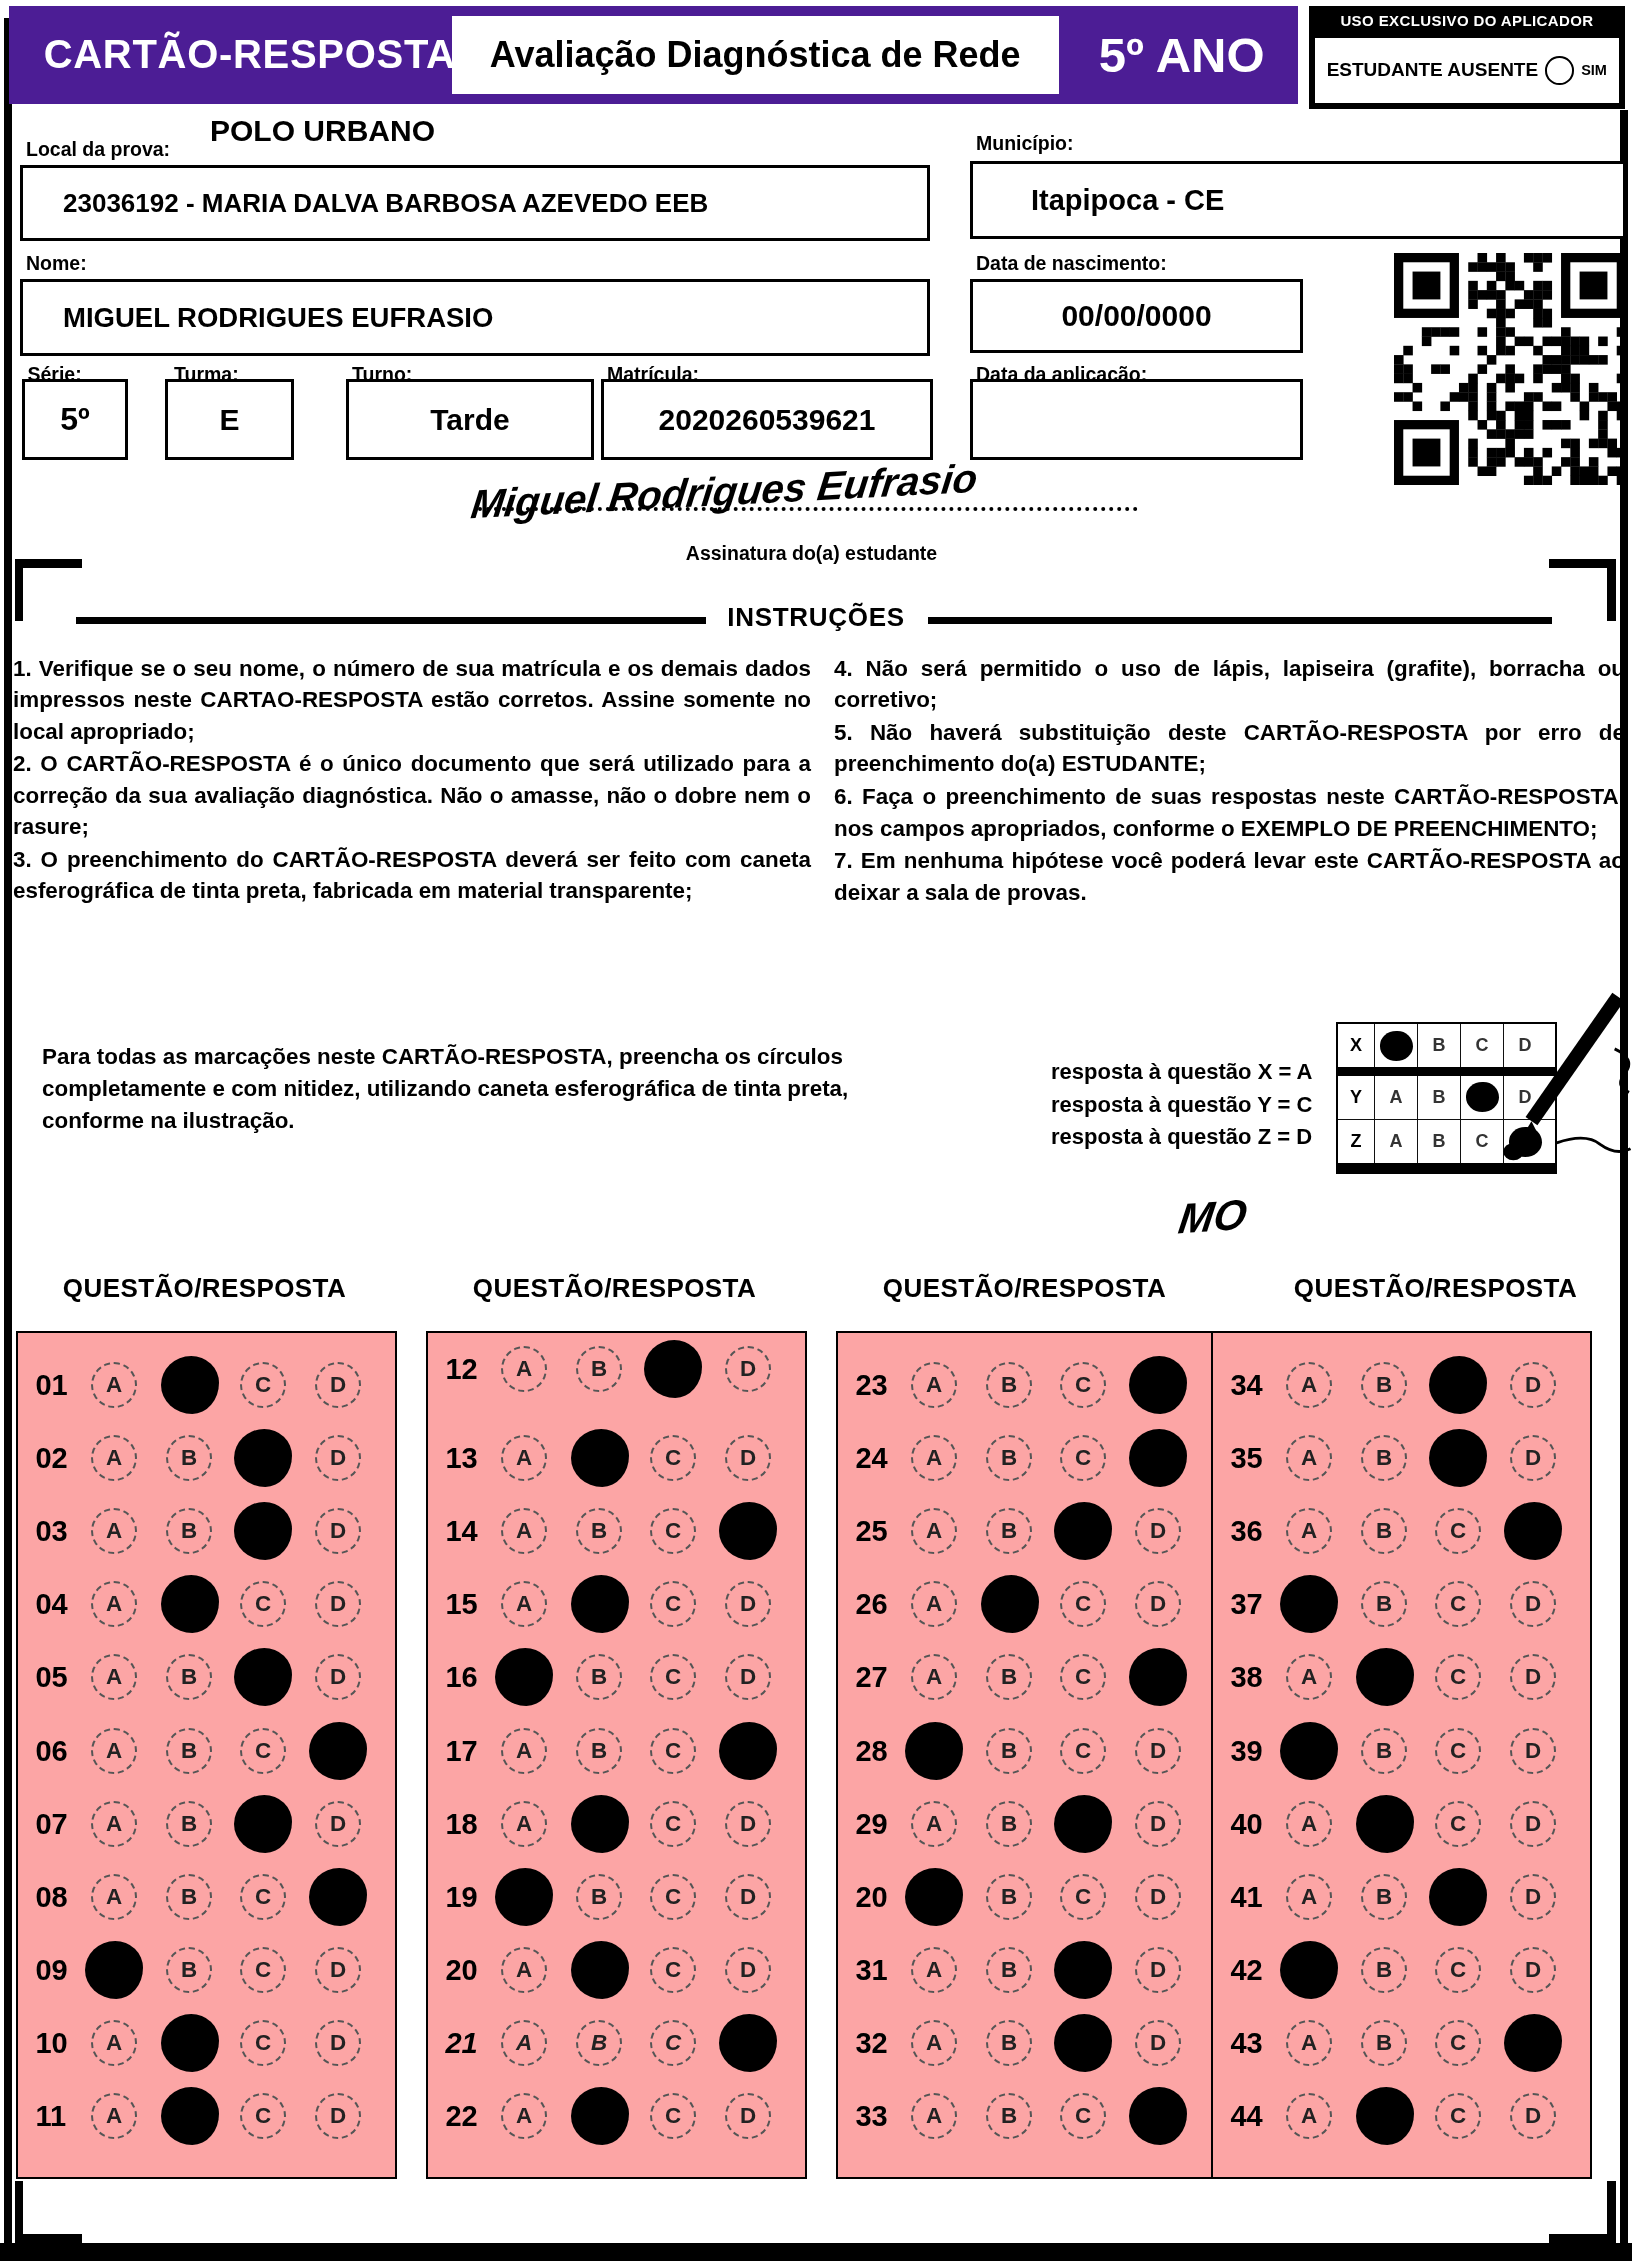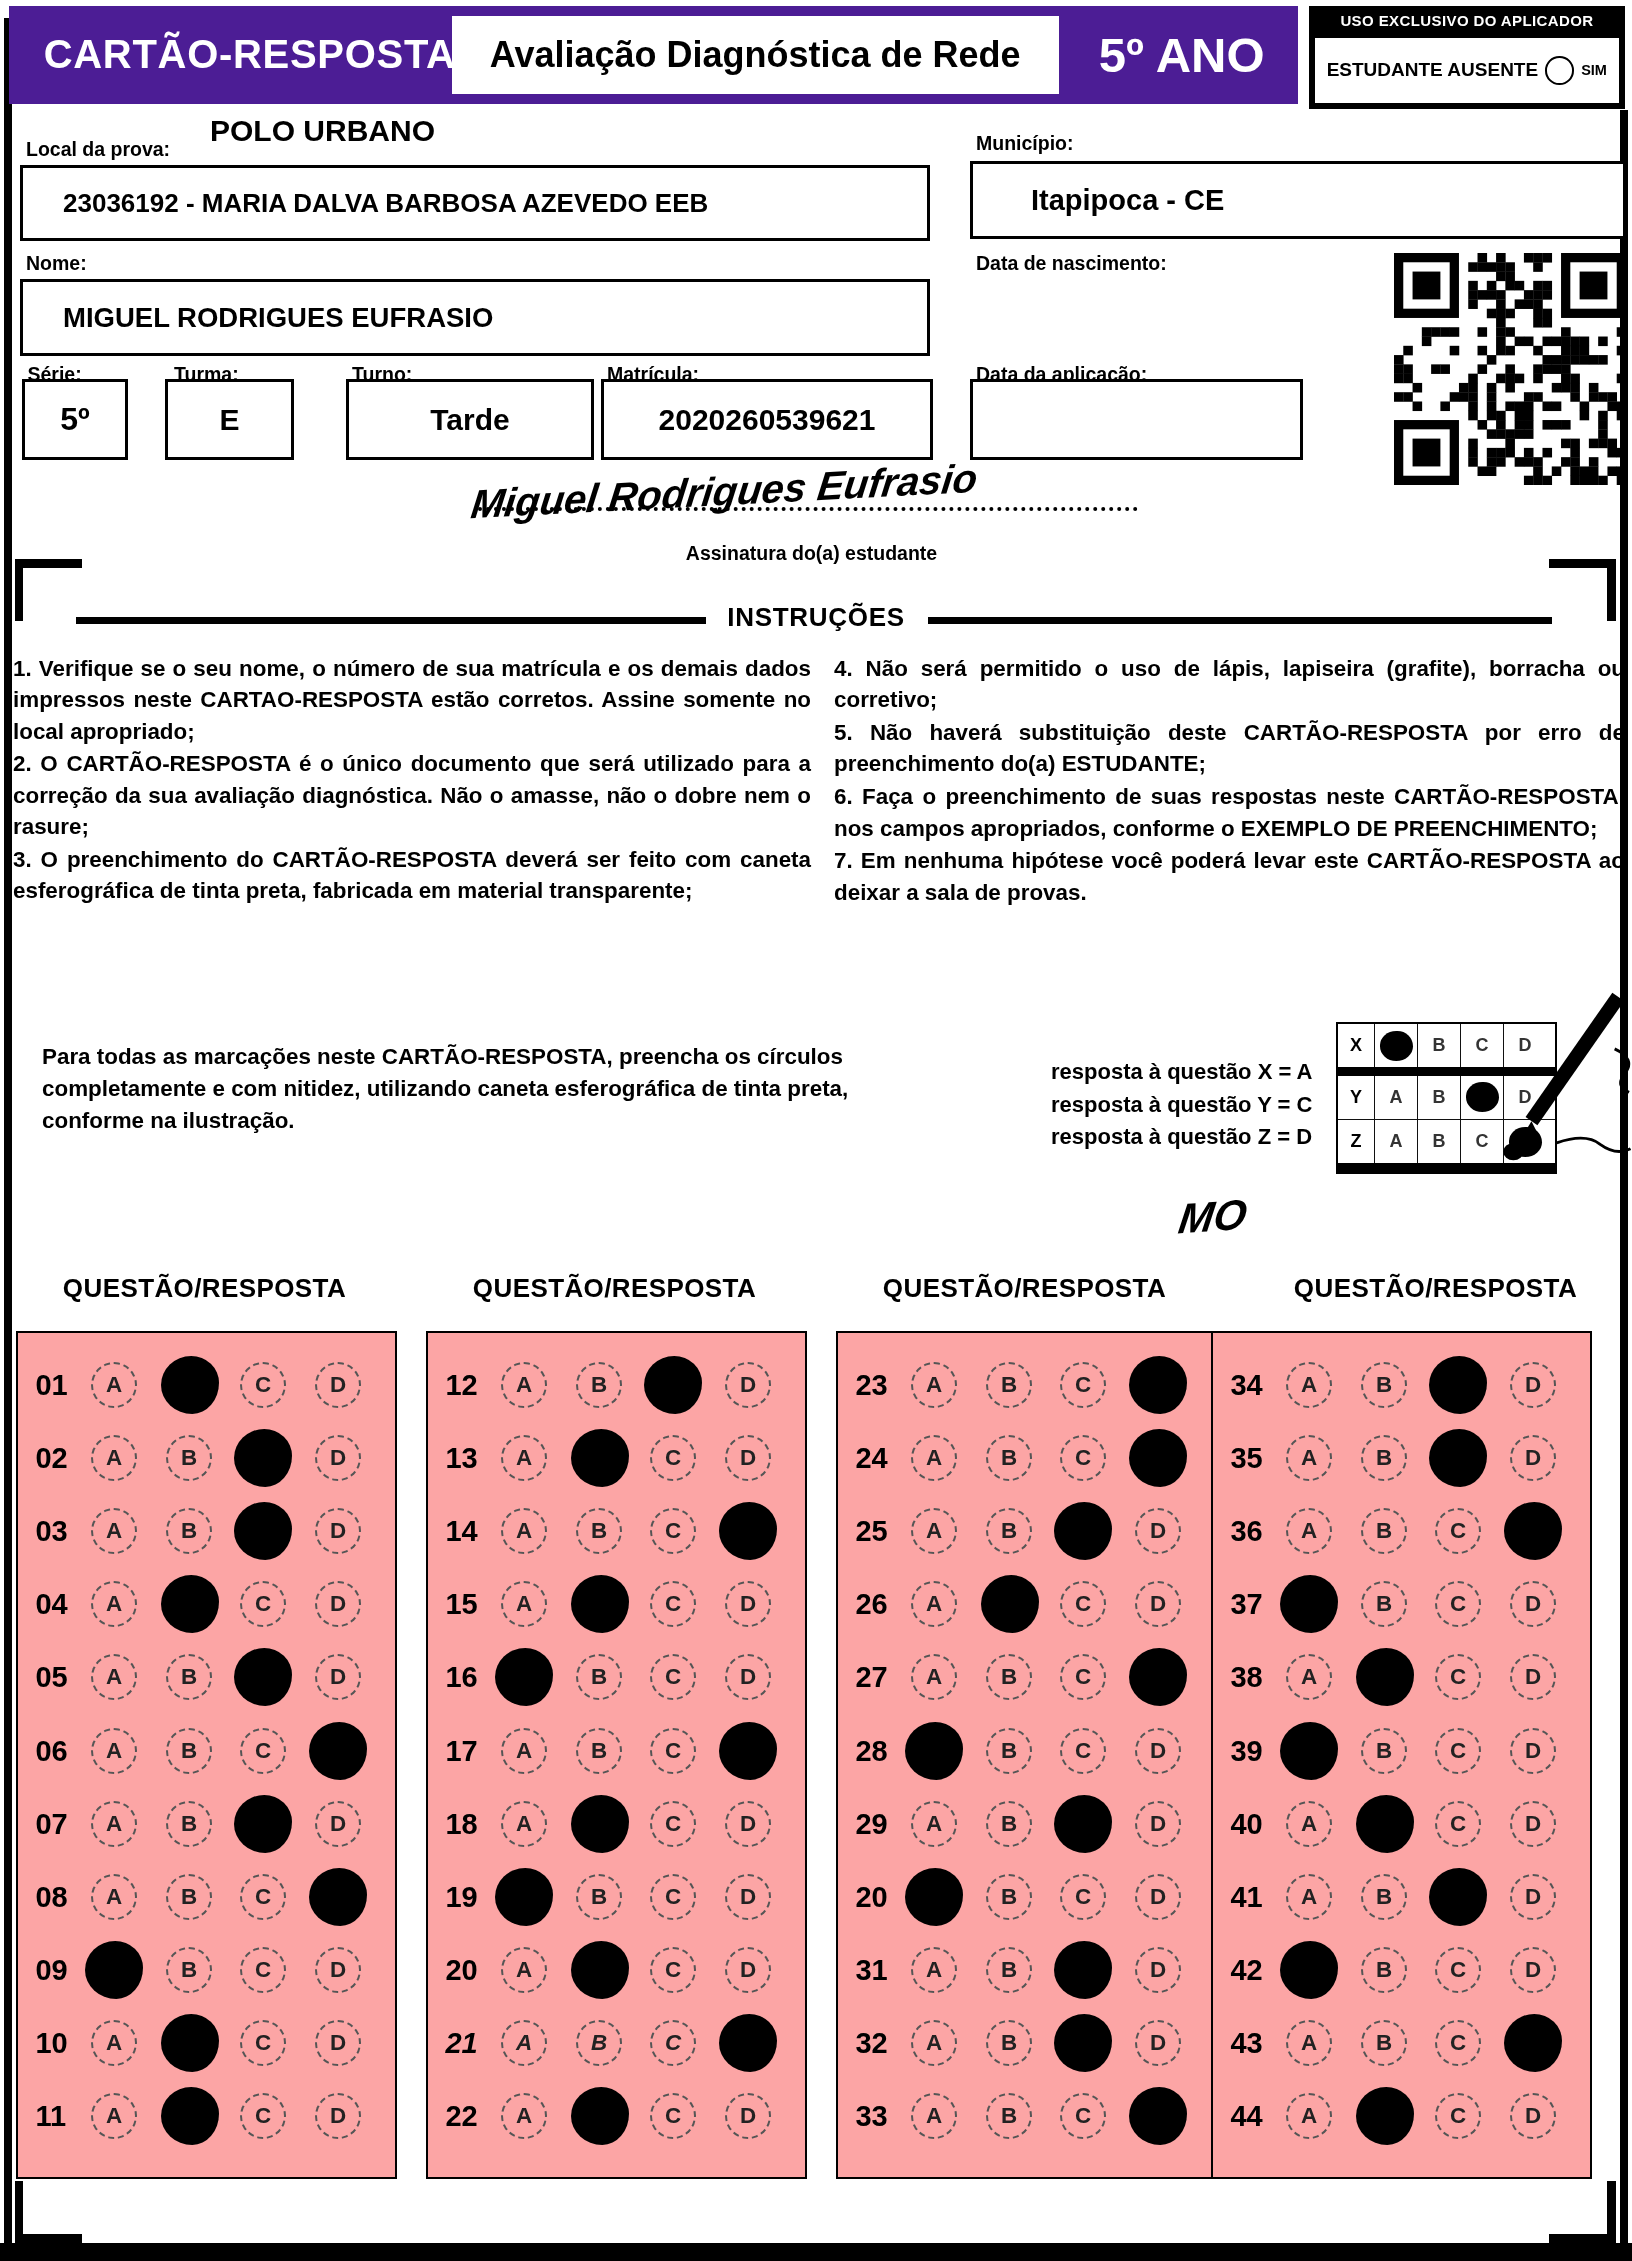--- a/index.html
+++ b/index.html
@@ -118,20 +118,23 @@
   <div class="fbox" style="left:970px;top:161px;width:650px;height:72px;">
     <span class="fval" style="margin-left:58px;font-size:29px;">Itapipoca - CE</span>
   </div>
 
   <div class="lbl" style="left:26px;top:252px;">Nome:</div>
   <div class="fbox" style="left:20px;top:279px;width:904px;height:71px;">
     <span class="fval" style="margin-left:40px;">MIGUEL RODRIGUES EUFRASIO</span>
   </div>
 
   <div class="lbl" style="left:976px;top:252px;">Data de nascimento:</div>
+  <div class="fbox center" style="left:970px;top:279px;width:327px;height:68px;">
+    <span class="fval" style="font-size:30px;">00/00/0000</span>
+  </div>
 
   <svg class="qr" viewBox="0 0 320 320" id="qr-svg">
       <rect x="115.2" y="0" width="13.200000000000001" height="13.200000000000001" fill="#000"></rect>
       <rect x="140.8" y="0" width="13.200000000000001" height="13.200000000000001" fill="#000"></rect>
       <rect x="179.20000000000002" y="0" width="13.200000000000001" height="13.200000000000001" fill="#000"></rect>
       <rect x="192" y="0" width="13.200000000000001" height="13.200000000000001" fill="#000"></rect>
       <rect x="204.8" y="0" width="13.200000000000001" height="13.200000000000001" fill="#000"></rect>
       <rect x="102.4" y="12.8" width="13.200000000000001" height="13.200000000000001" fill="#000"></rect>
       <rect x="115.2" y="12.8" width="13.200000000000001" height="13.200000000000001" fill="#000"></rect>
       <rect x="128" y="12.8" width="13.200000000000001" height="13.200000000000001" fill="#000"></rect>
@@ -501,21 +504,21 @@
         <div class="q-row" style="top: 747px;">
           <div class="q-num">11</div>
           <div class="bubble" style="left: 73px;">A</div>
           <div class="blob" style="left: 143px;"></div>
           <div class="bubble" style="left: 222px;">C</div>
           <div class="bubble" style="left: 297px;">D</div>
         </div>
       </div>
       <div class="col-hdr" style="left: 426px;">QUESTÃO/RESPOSTA</div>
       <div class="col-box" style="left: 426px;">
-        <div class="q-row" style="top: 16px;">
+        <div class="q-row" style="top: 0;">
           <div class="q-num">12</div>
           <div class="bubble" style="left: 73px;">A</div>
           <div class="bubble" style="left: 148px;">B</div>
           <div class="blob" style="left: 216px;"></div>
           <div class="bubble" style="left: 297px;">D</div>
         </div>
         <div class="q-row" style="top: 89px;">
           <div class="q-num">13</div>
           <div class="bubble" style="left: 73px;">A</div>
           <div class="blob" style="left: 143px;"></div>

